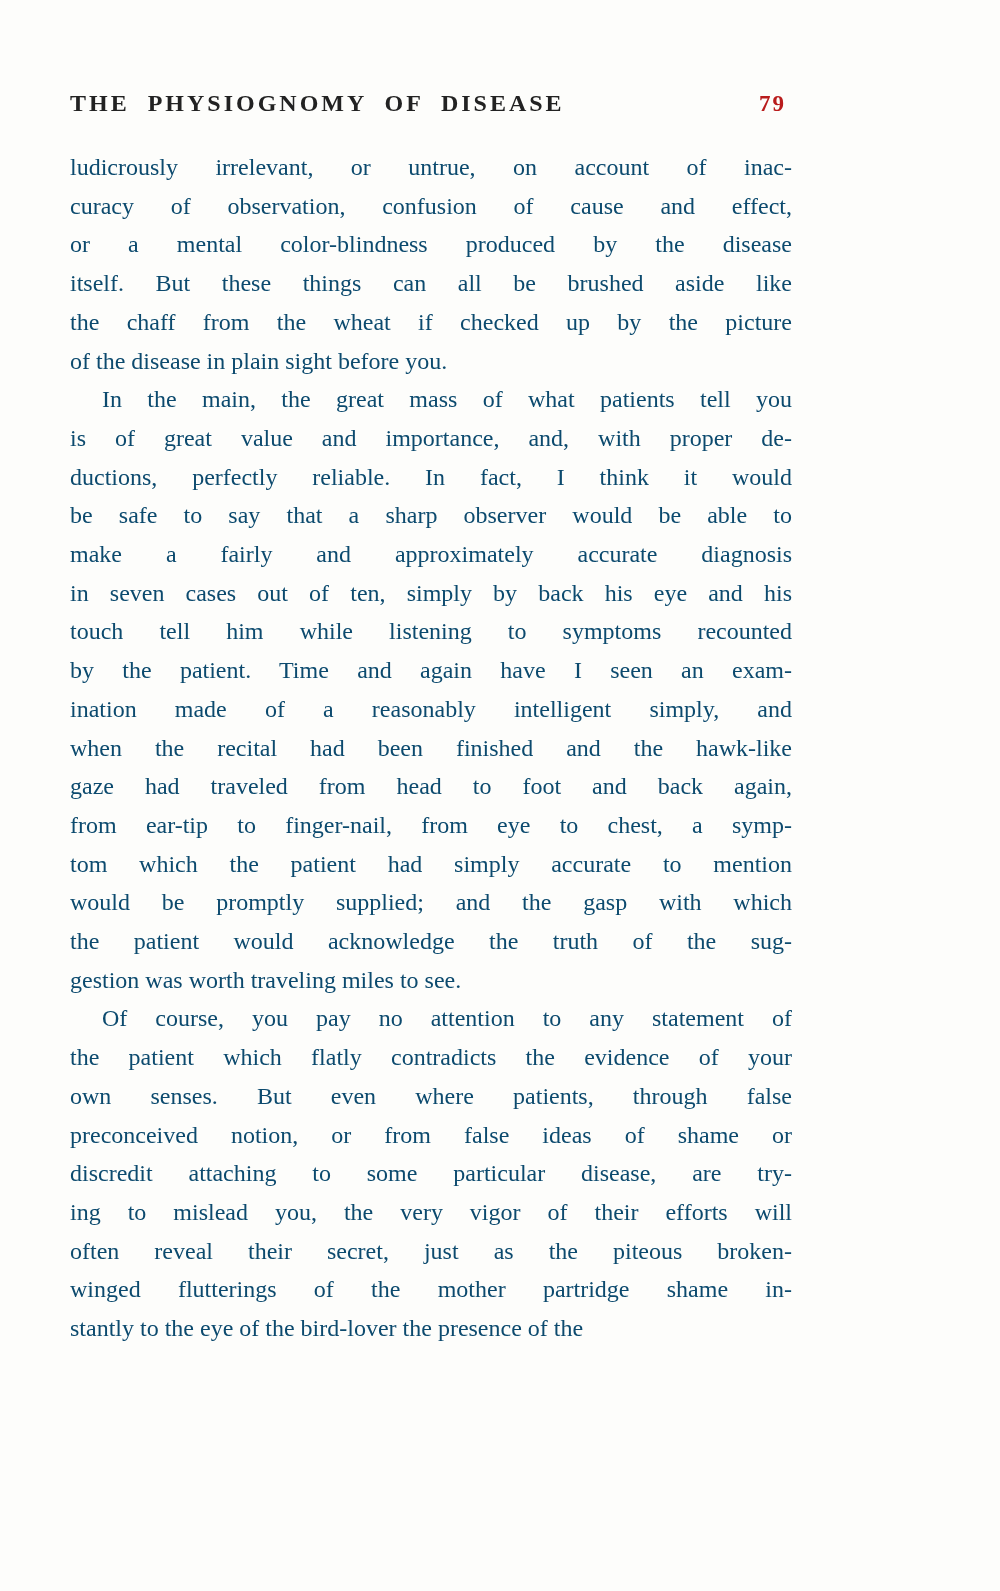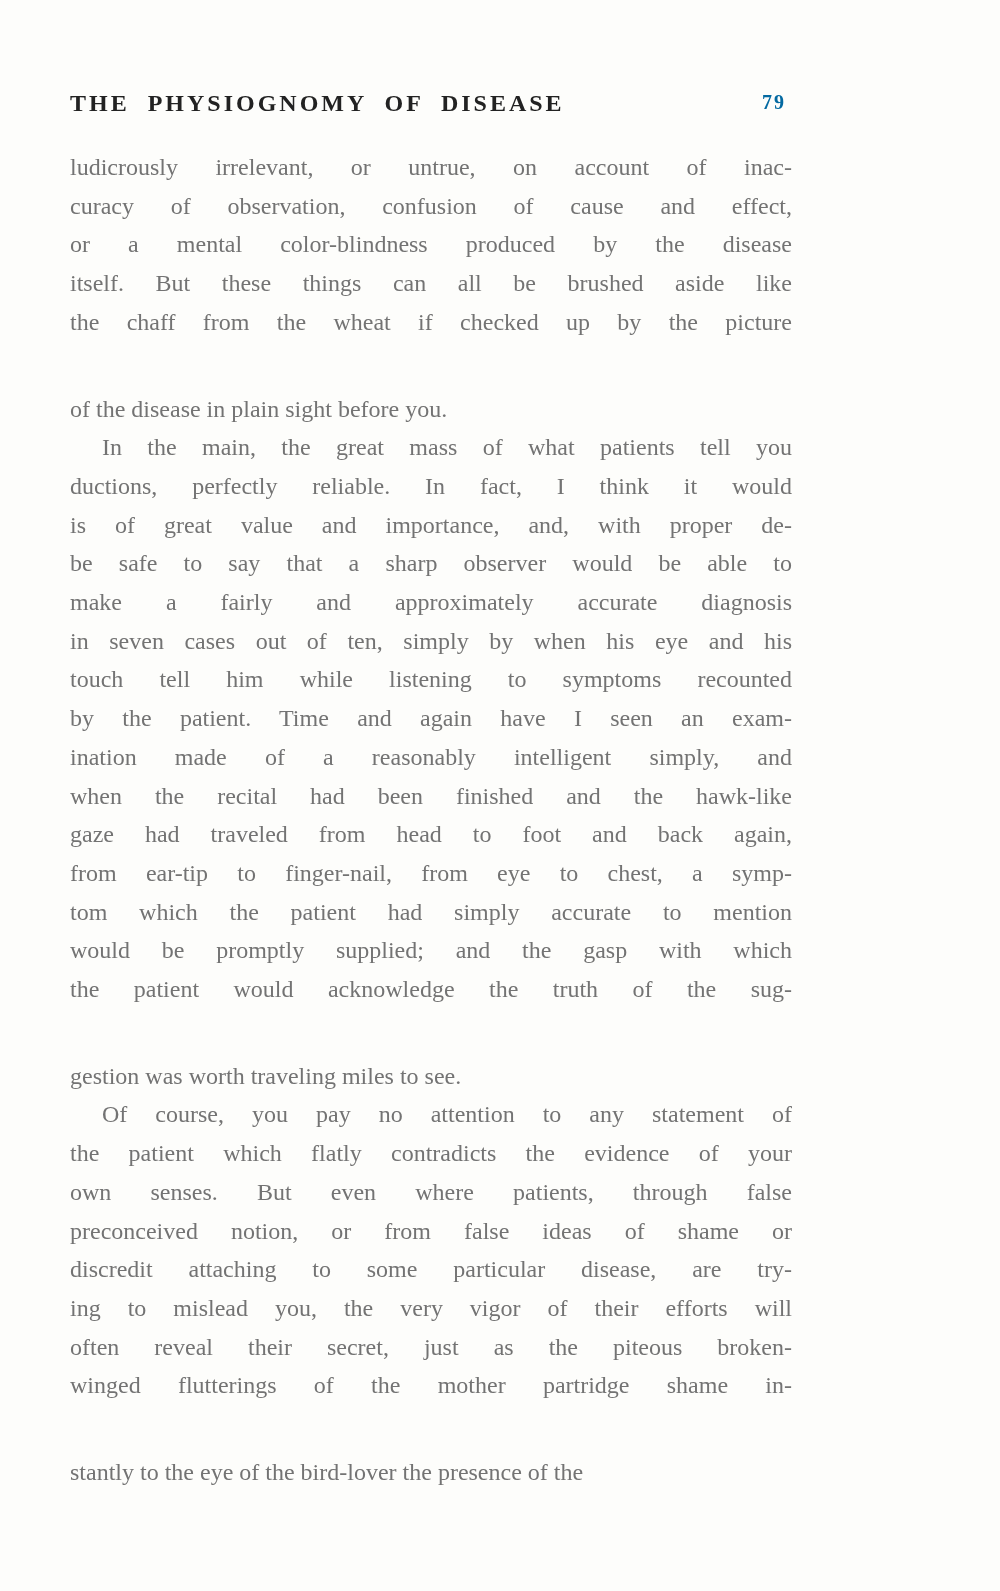--- a/index.html
+++ b/index.html
@@ -37,42 +37,41 @@
     font-size: 24px;
     font-weight: bold;
     letter-spacing: 3px;
     word-spacing: 9px;
     color: #222;
   }
   .page-number {
     position: absolute;
     right: 6px;
     top: 1px;
-    font-size: 20px;
+    font-size: 23px;
     font-weight: bold;
     letter-spacing: 2px;
-    color: #0369a1;
+    color: #b91c1c;
   }
   .page-body {
     margin-top: 4px;
   }
   .paragraph {
     margin: 0;
   }
   .line {
     font-size: 24px;
     line-height: 38.7px;
     text-align: justify;
     text-align-last: justify;
     -moz-text-align-last: justify;
-    color: #737373;
+    color: #0c4a6e;
   }
   .line.last {
     text-align-last: left;
-    margin-top: 48px;
     -moz-text-align-last: left;
   }
   .line.indent {
     text-indent: 32px;
   }
 </style>
 </head>
 <body>
 
 <div class="page">
@@ -85,25 +84,25 @@
         <div class="paragraph">
           <div class="line">ludicrously irrelevant, or untrue, on account of inac-</div>
           <div class="line">curacy of observation, confusion of cause and effect,</div>
           <div class="line">or a mental color-blindness produced by the disease</div>
           <div class="line">itself. But these things can all be brushed aside like</div>
           <div class="line">the chaff from the wheat if checked up by the picture</div>
           <div class="line last">of the disease in plain sight before you.</div>
         </div>
         <div class="paragraph">
           <div class="line indent">In the main, the great mass of what patients tell you</div>
+          <div class="line">is of great value and importance, and, with proper de-</div>
           <div class="line">ductions, perfectly reliable. In fact, I think it would</div>
-          <div class="line">is of great value and importance, and, with proper de-</div>
           <div class="line">be safe to say that a sharp observer would be able to</div>
           <div class="line">make a fairly and approximately accurate diagnosis</div>
-          <div class="line">in seven cases out of ten, simply by when his eye and his</div>
+          <div class="line">in seven cases out of ten, simply by back his eye and his</div>
           <div class="line">touch tell him while listening to symptoms recounted</div>
           <div class="line">by the patient. Time and again have I seen an exam-</div>
           <div class="line">ination made of a reasonably intelligent simply, and</div>
           <div class="line">when the recital had been finished and the hawk-like</div>
           <div class="line">gaze had traveled from head to foot and back again,</div>
           <div class="line">from ear-tip to finger-nail, from eye to chest, a symp-</div>
           <div class="line">tom which the patient had simply accurate to mention</div>
           <div class="line">would be promptly supplied; and the gasp with which</div>
           <div class="line">the patient would acknowledge the truth of the sug-</div>
           <div class="line last">gestion was worth traveling miles to see.</div>

